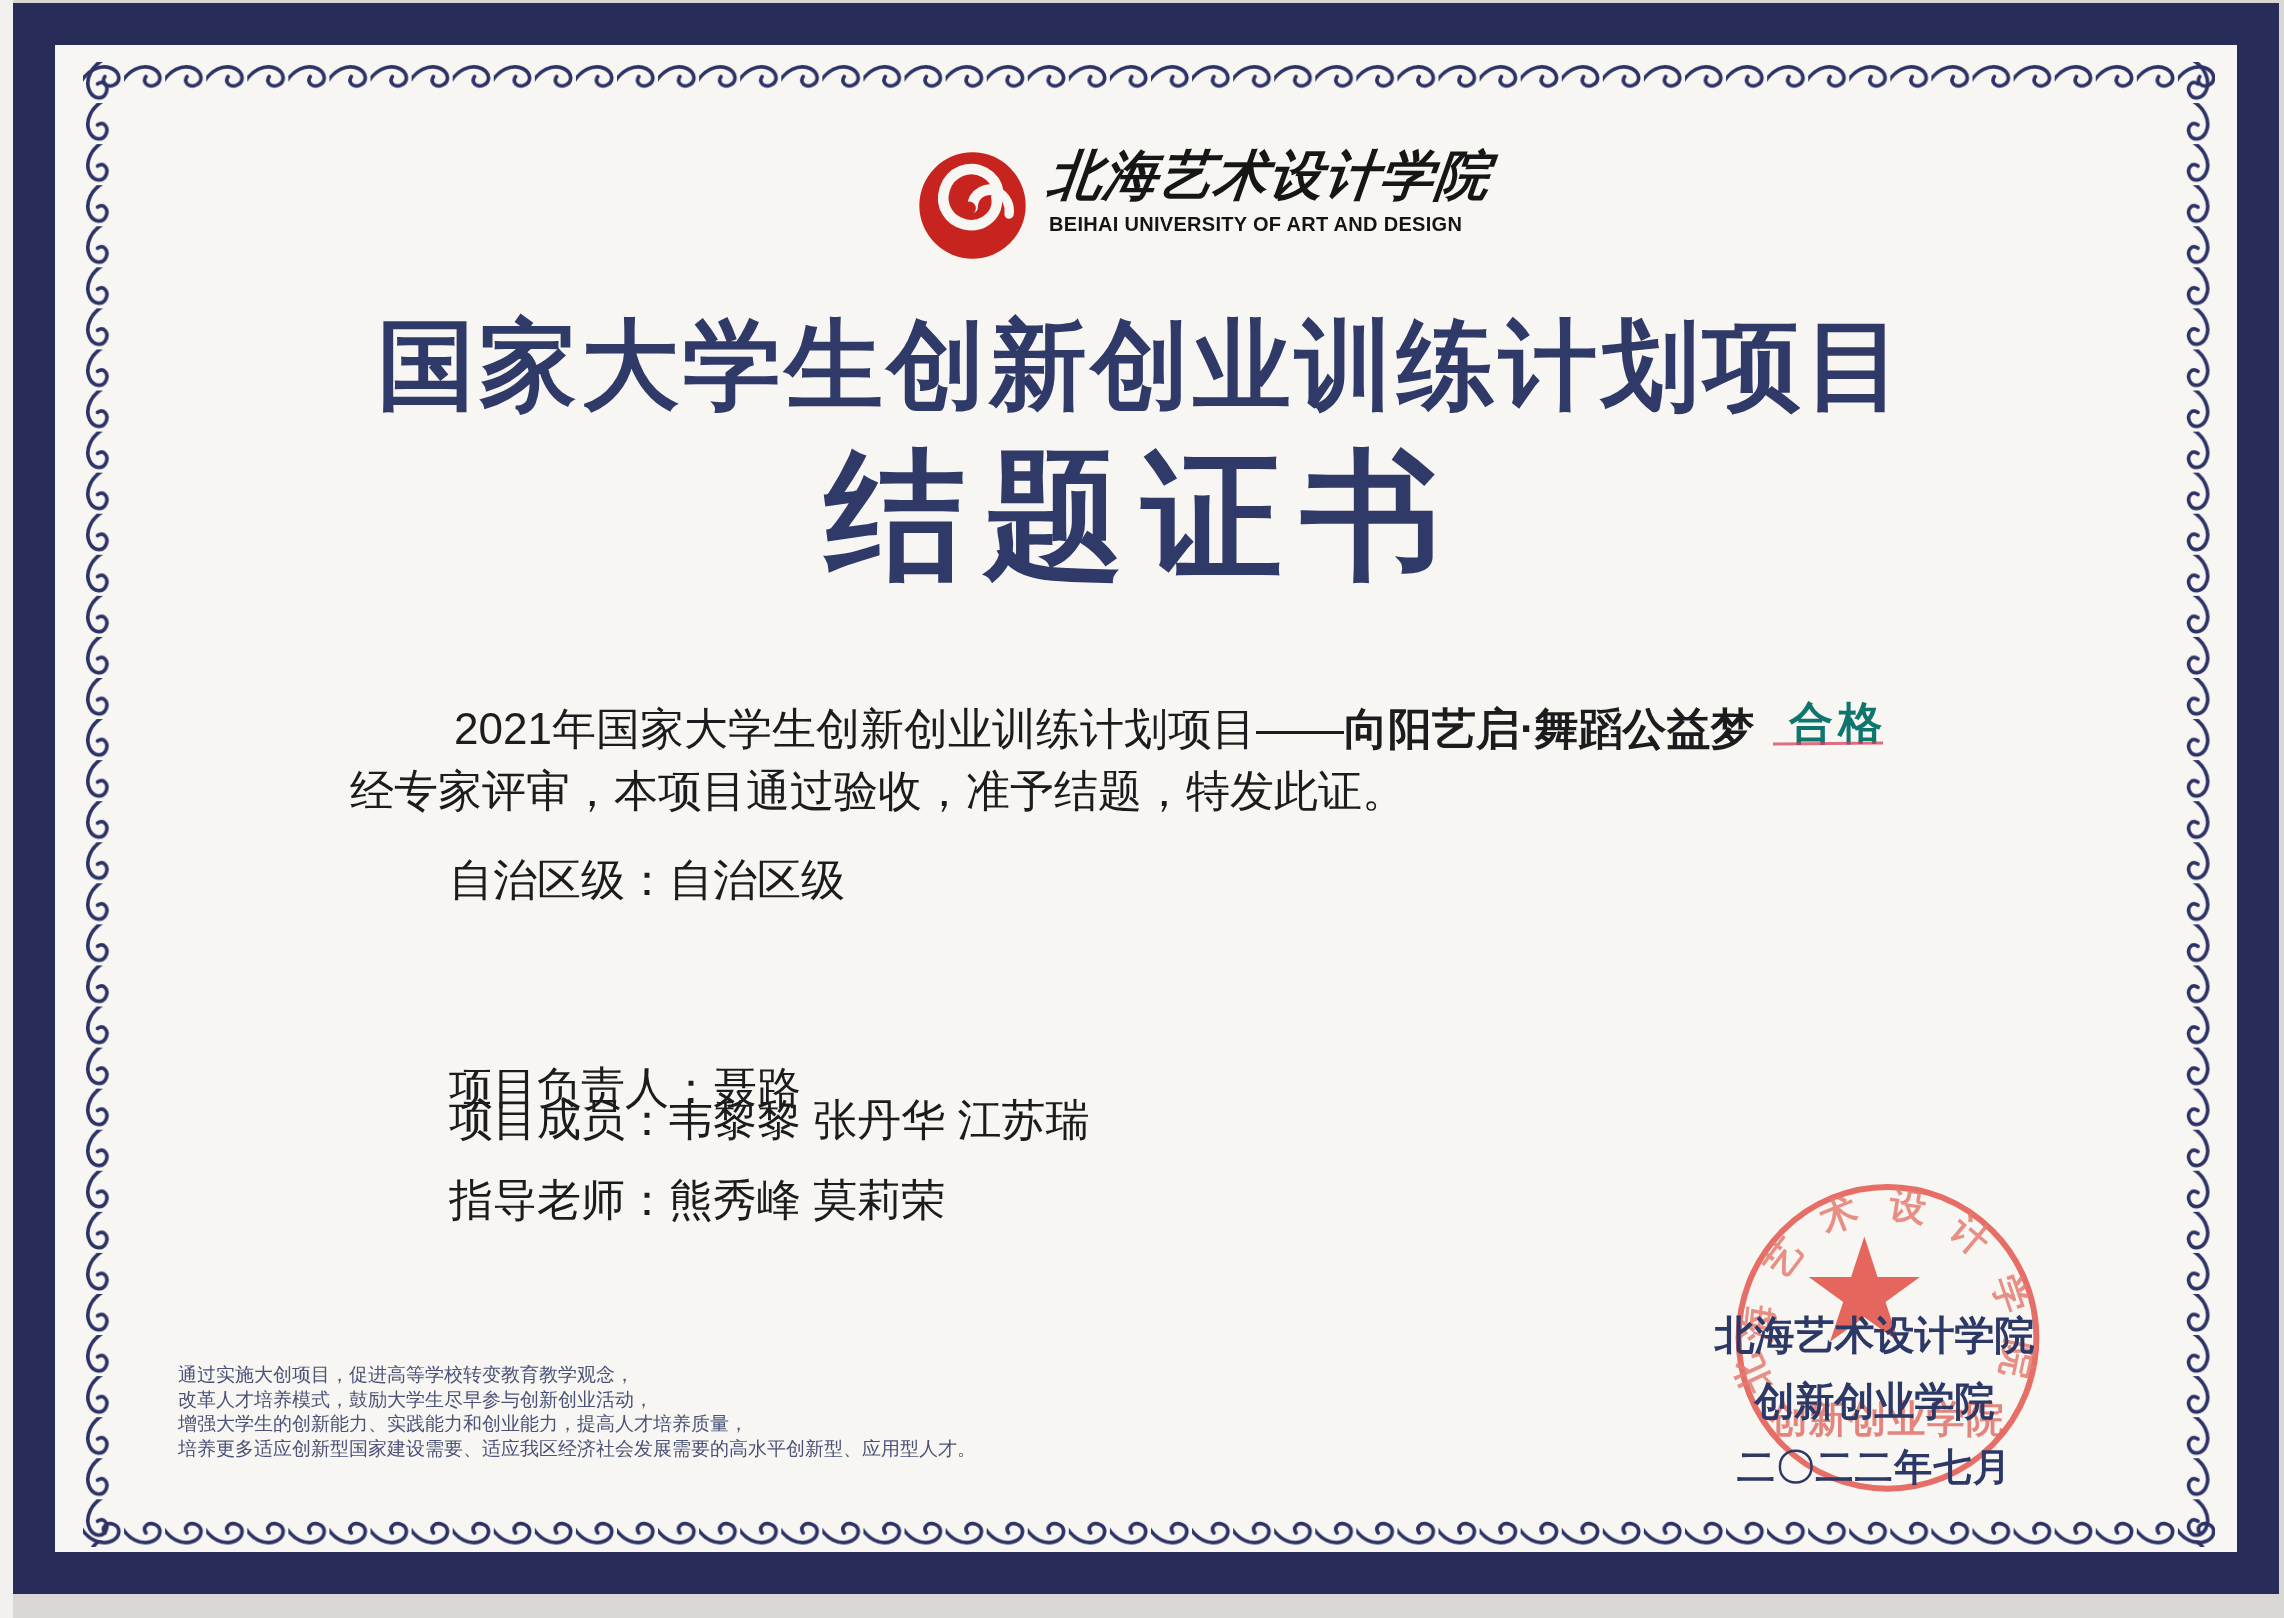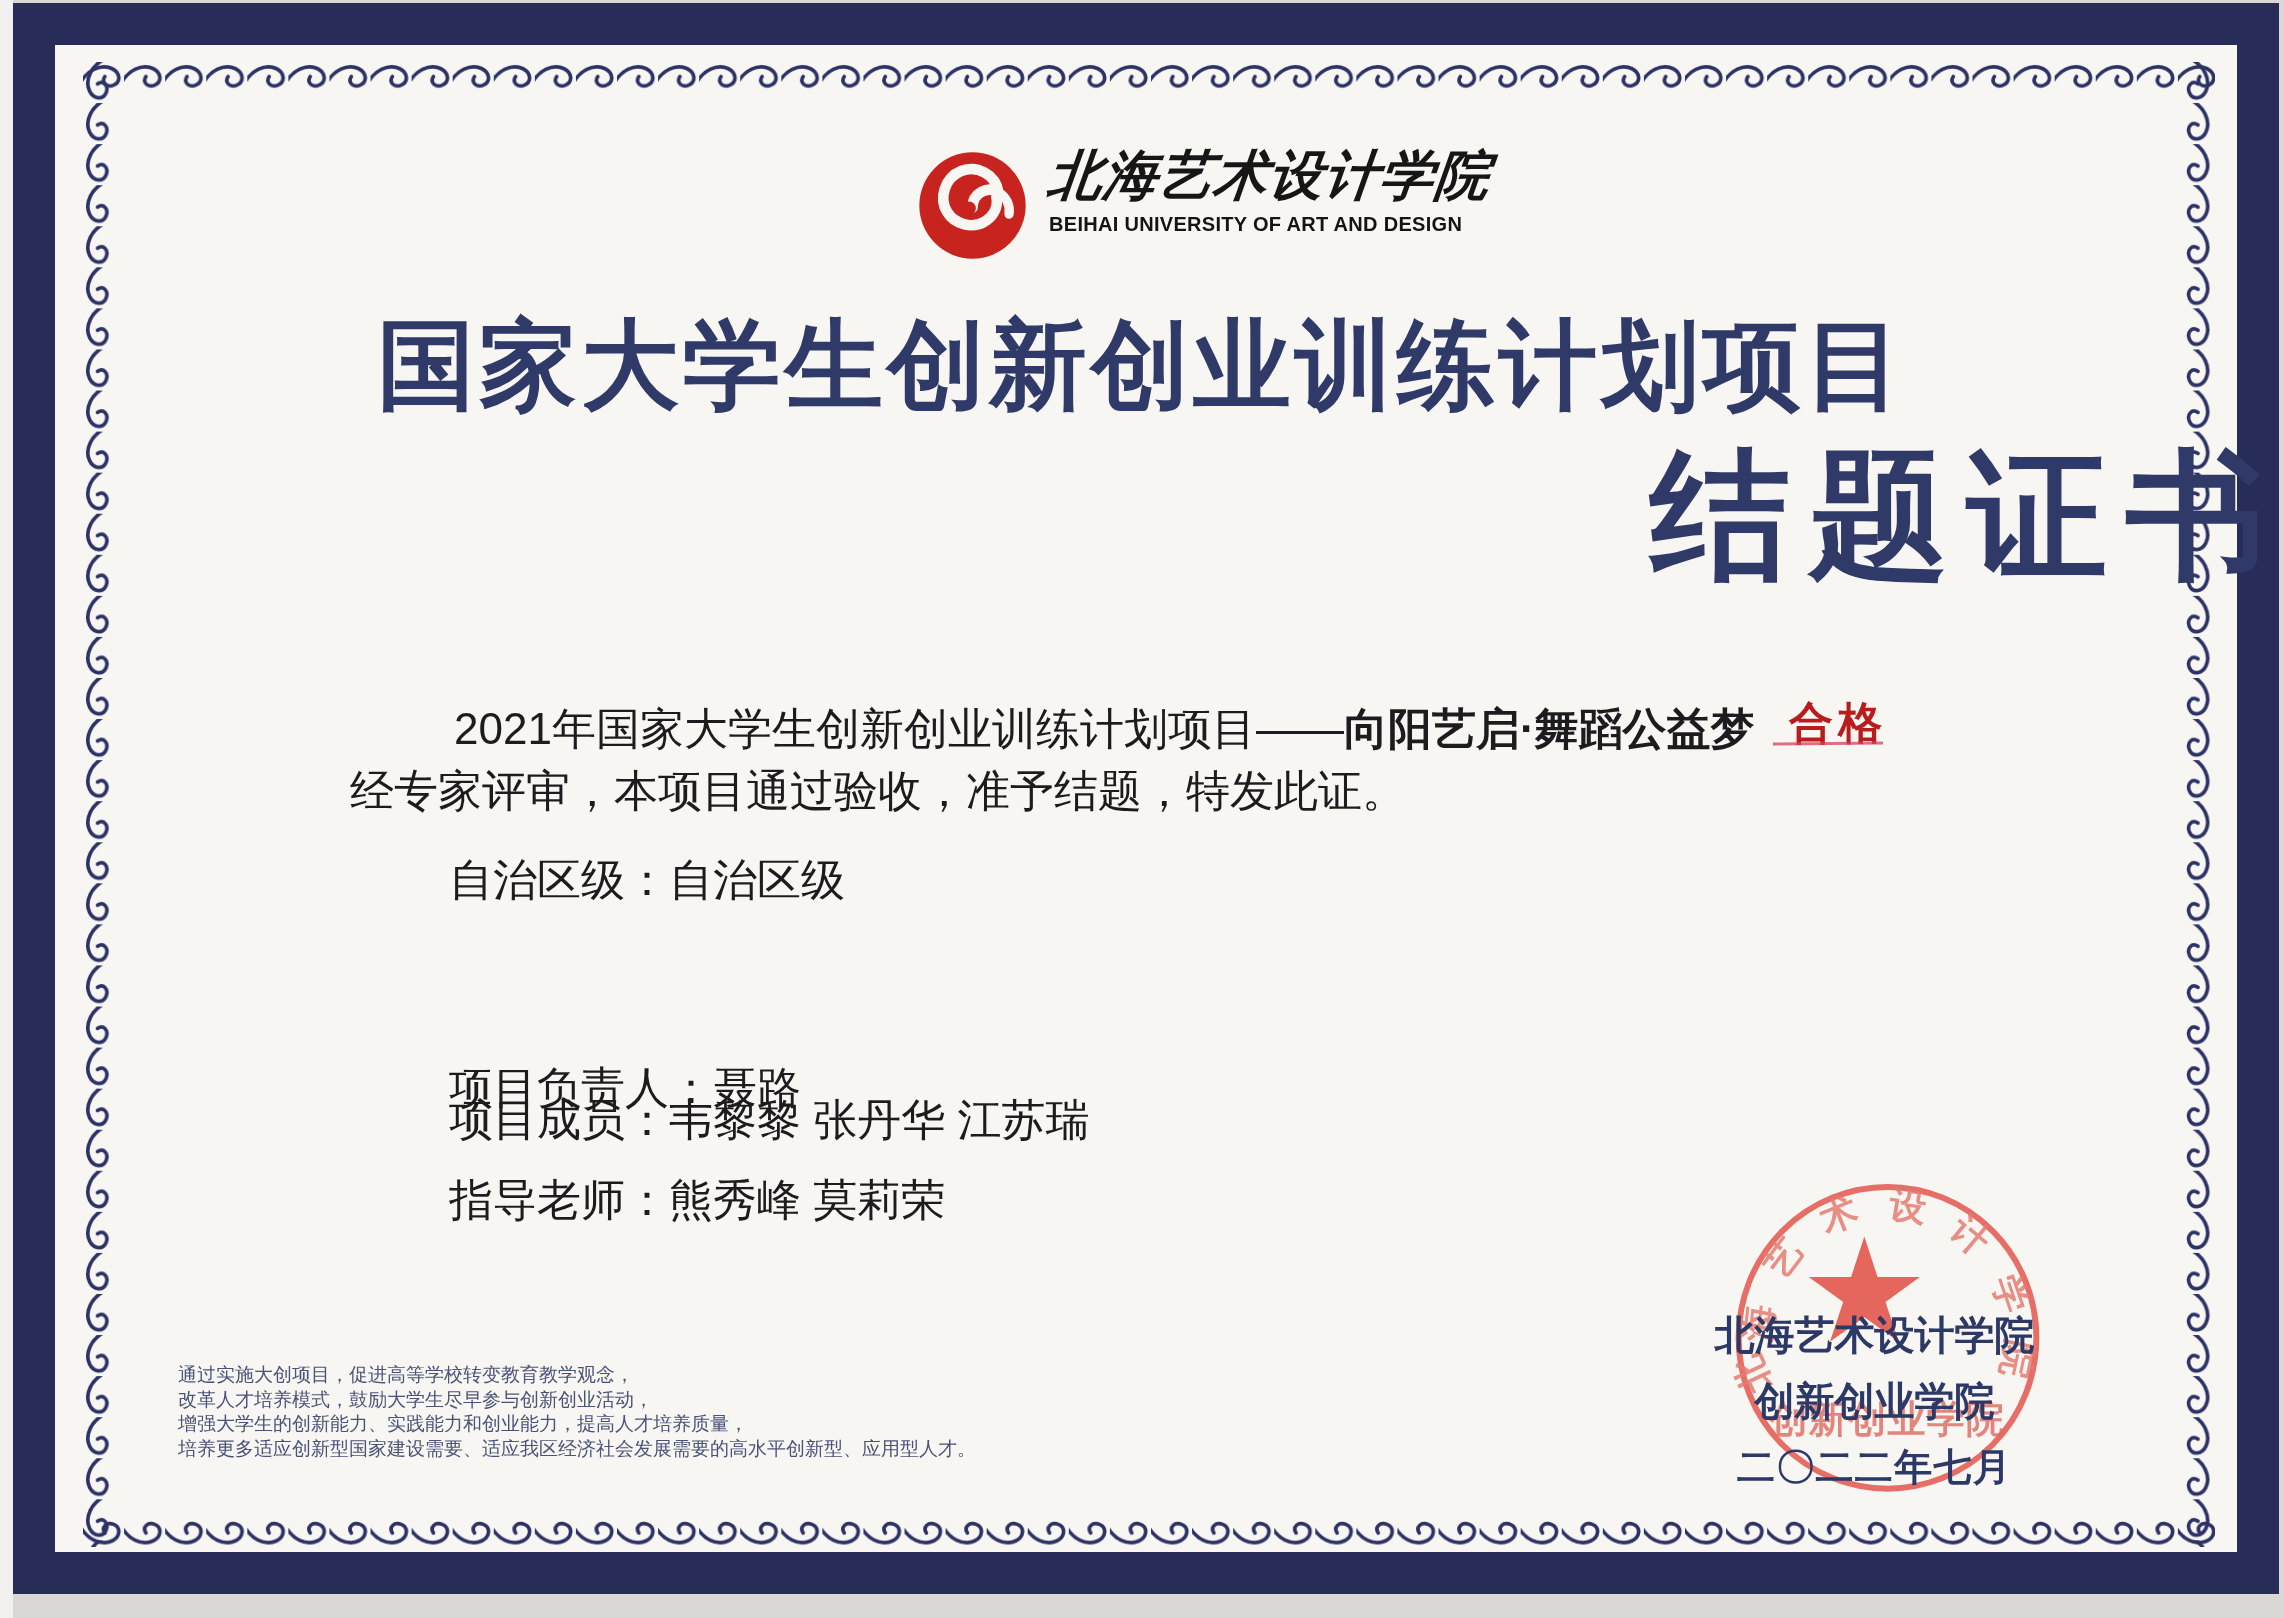--- a/index.html
+++ b/index.html
@@ -31,30 +31,30 @@
     position:absolute; left:1049px; top:213px; width:371px;
     font-size:20px; font-weight:bold; letter-spacing:0.3px; color:#141414; white-space:nowrap;
   }
   
   .title1 {
     position:absolute; left:0; top:301px; width:2284px; text-align:center;
     font-family:"Liberation Serif", serif; font-weight:bold;
     font-size:98px; letter-spacing:4px; color:#2f3a68; white-space:nowrap;
   }
   .title2 {
-    position:absolute; left:0; top:423px; width:2284px; text-align:right;
+    position:absolute; left:0; top:423px; width:2284px; text-align:center;
     font-family:"Liberation Serif", serif; font-weight:bold;
     font-size:140px; letter-spacing:18.5px; color:#2f3a68; white-space:nowrap;
   }
   
   .intro { position:absolute; left:454px; top:700px; font-size:44px; white-space:nowrap; }
   .intro b { font-weight:bold; }
   .grade {
     position:absolute; left:1789px; top:694px; font-size:44px; font-weight:bold;
-    letter-spacing:5.3px; color:#b91c1c; white-space:nowrap;
+    letter-spacing:5.3px; color:#0f766e; white-space:nowrap;
   }
   .grade-line { position:absolute; left:1773px; top:742px; width:110px; height:2.6px;
     background:#d4415d; opacity:.75; transform:rotate(-0.6deg); }
   .approval { position:absolute; left:350px; top:762px; font-size:44px; white-space:nowrap; }
   .field { position:absolute; left:449px; font-size:44px; white-space:nowrap; }
   .f0 { top:851px; } .f1 { top:931px; } .f2 { top:1011px;margin-top:48px; } .f3 { top:1091px; } .f4 { top:1171px; }
   
   .footnote {
     position:absolute; left:178px; top:1363px; width:961px;
     font-family:"Liberation Serif", serif;

